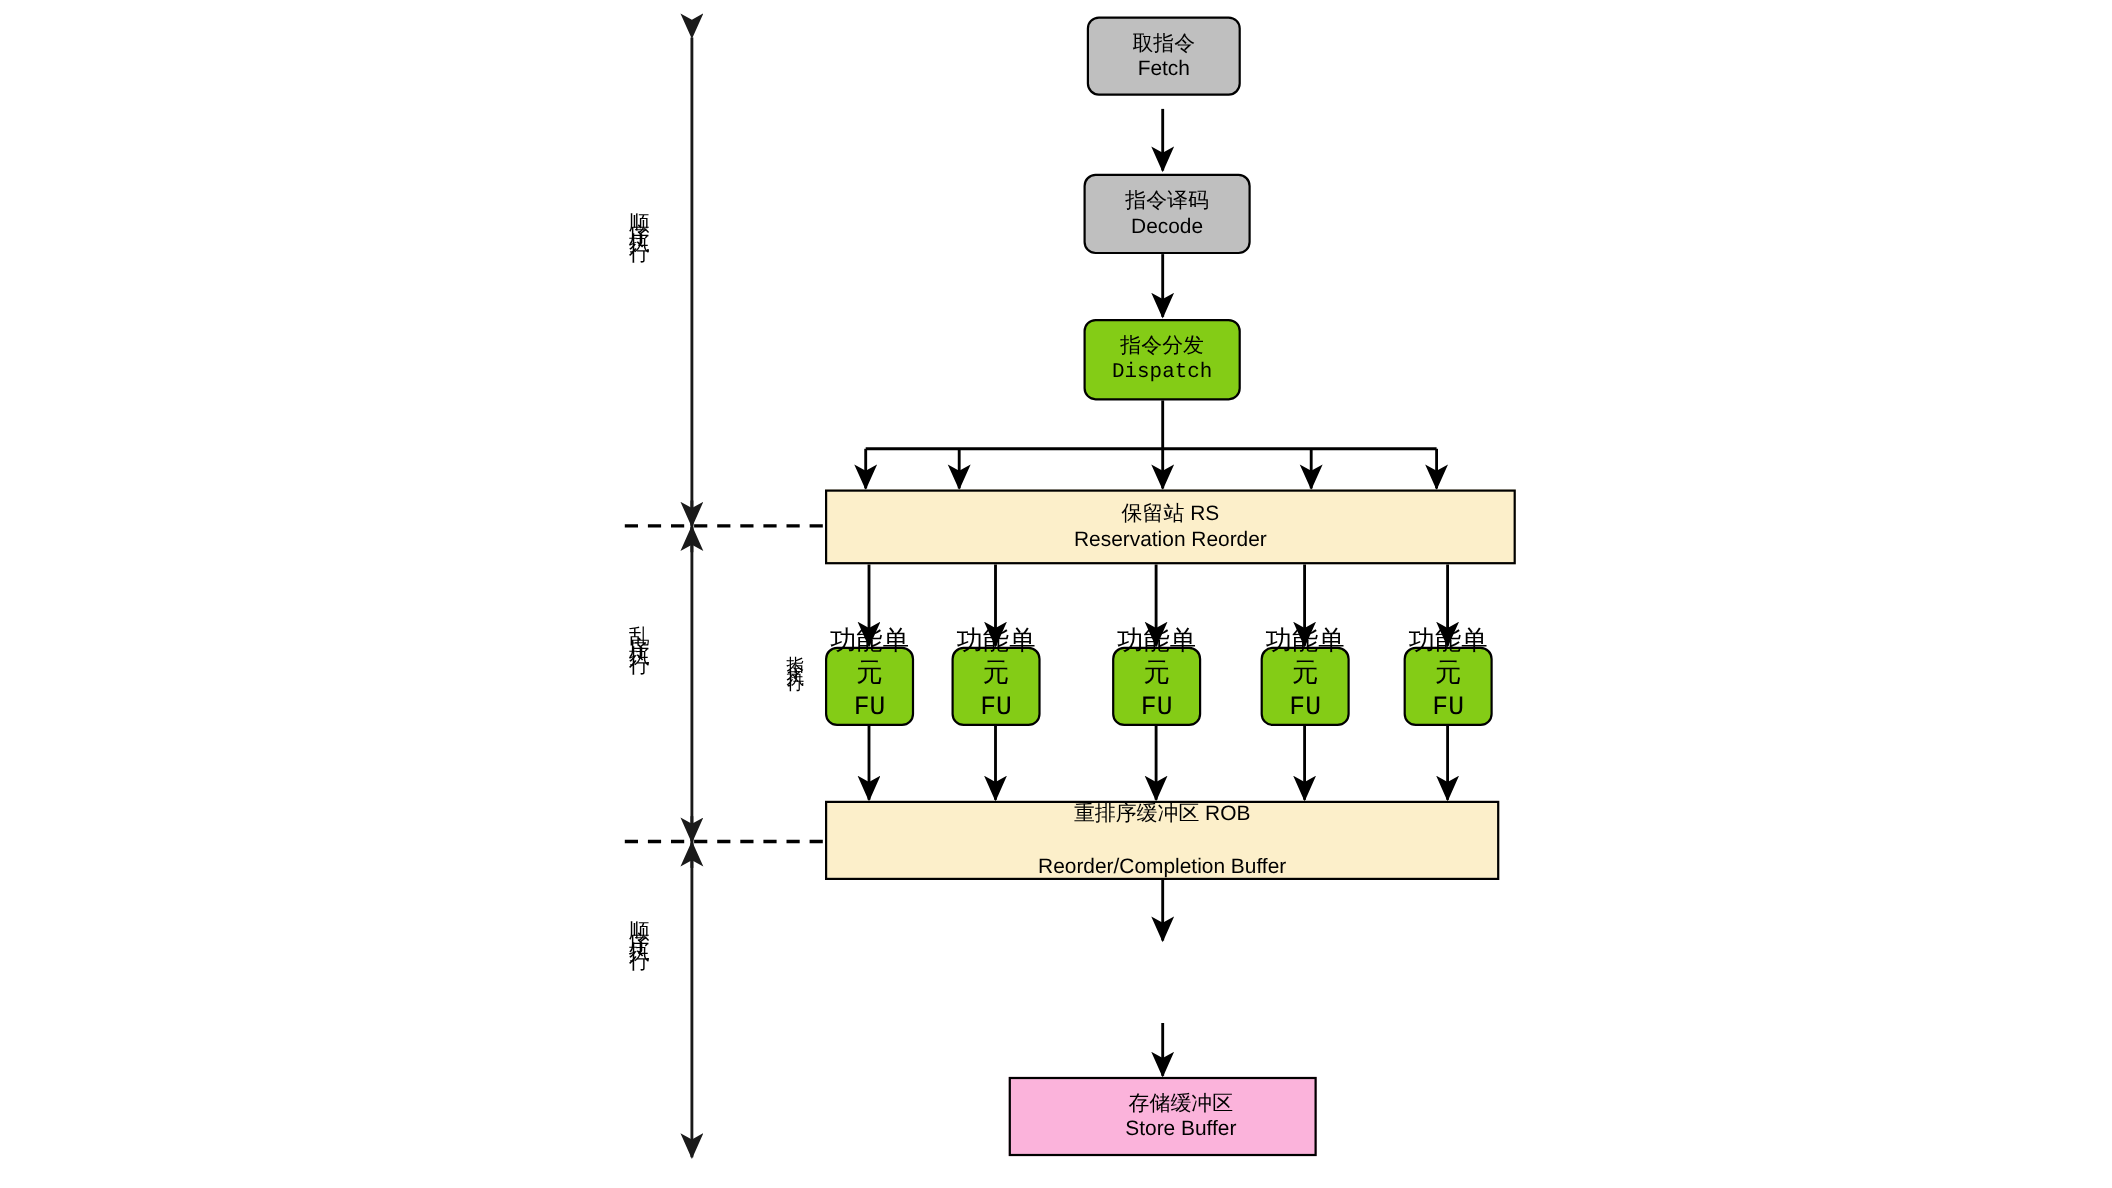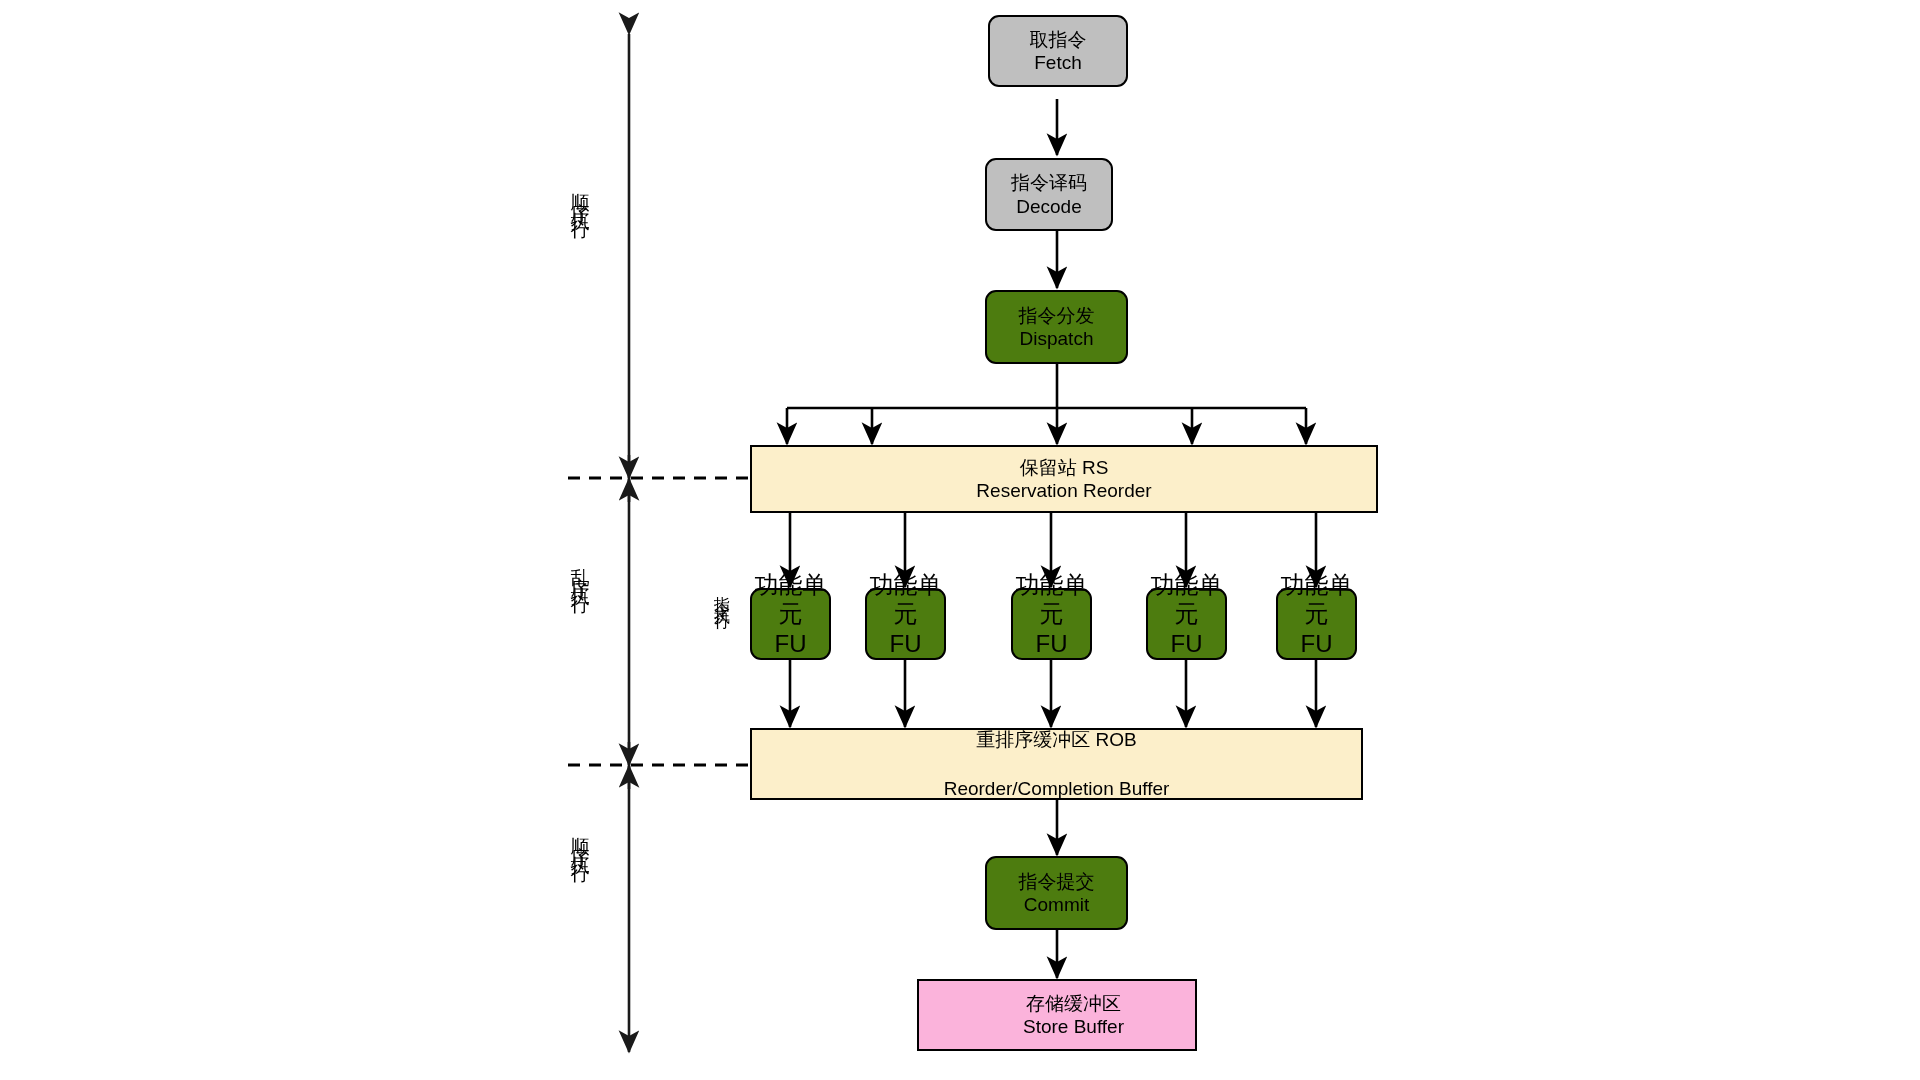--- a/index.html
+++ b/index.html
@@ -39,21 +39,21 @@
     text-align: center;
     color: #000000;
     line-height: 1.22;
   }
   .node .cn { display: block; }
   .node .en { display: block; }
 
   .rounded { border-radius: 11px; }
 
   .gray  { background: #bfbfbf; }
-  .teal  { background: #4d7c0f; }
+  .teal  { background: #84cc16; font-family: Liberation Mono, monospace; }
   .cream { background: #fcefca; }
   .pink  { background: #fbb3db; }
 
   .stage-box { font-size: 19px; }
   .wide-box  { font-size: 19px; }
   .fu-box    { font-size: 24px; justify-content: flex-end; }
 
   .vlabel {
     position: absolute;
     color: #000000;
@@ -135,21 +135,21 @@
 
   <div class="vlabel vlabel-lg" style="left:568px; top:822px; width:26px;">顺序执行</div>
 
   <div class="vlabel vlabel-sm" style="left:710px; top:583px; width:24px;">指令执行</div>
 
   <div class="node rounded gray stage-box" style="left:988px; top:15px; width:140px; height:72px;">
     <span class="cn">取指令</span>
     <span class="en">Fetch</span>
   </div>
 
-  <div class="node rounded gray stage-box" style="left:985px; top:158px; width:128px; height:73px;">
+  <div class="node rounded gray stage-box" style="left:985px; top:158px; width:152px; height:73px;">
     <span class="cn">指令译码</span>
     <span class="en">Decode</span>
   </div>
 
   <div class="node rounded teal stage-box" style="left:985px; top:290px; width:143px; height:74px;">
     <span class="cn">指令分发</span>
     <span class="en">Dispatch</span>
   </div>
 
   <div class="node cream wide-box" style="left:750px; top:445px; width:628px; height:68px;">
@@ -180,23 +180,19 @@
   <div class="node rounded teal fu-box" style="left:1276px; top:588px; width:81px; height:72px;">
     <span class="cn">功能单元</span>
     <span class="en">FU</span>
   </div>
 
   <div class="node cream wide-box" style="left:750px; top:728px; width:613px; height:72px;gap:26px;">
     <span class="cn">重排序缓冲区 ROB</span>
     <span class="en">Reorder/Completion Buffer</span>
   </div>
 
-  <div class="node rounded teal stage-box" style="left:985px; top:856px; width:143px; height:74px;">
-    <span class="cn">指令提交</span>
-    <span class="en">Commit</span>
-  </div>
 
   <div class="node pink wide-box" style="left:917px; top:979px; width:280px; height:72px;padding-left:33px;">
     <span class="cn">存储缓冲区</span>
     <span class="en">Store Buffer</span>
   </div>
 
 </div>
 
 </body></html>

